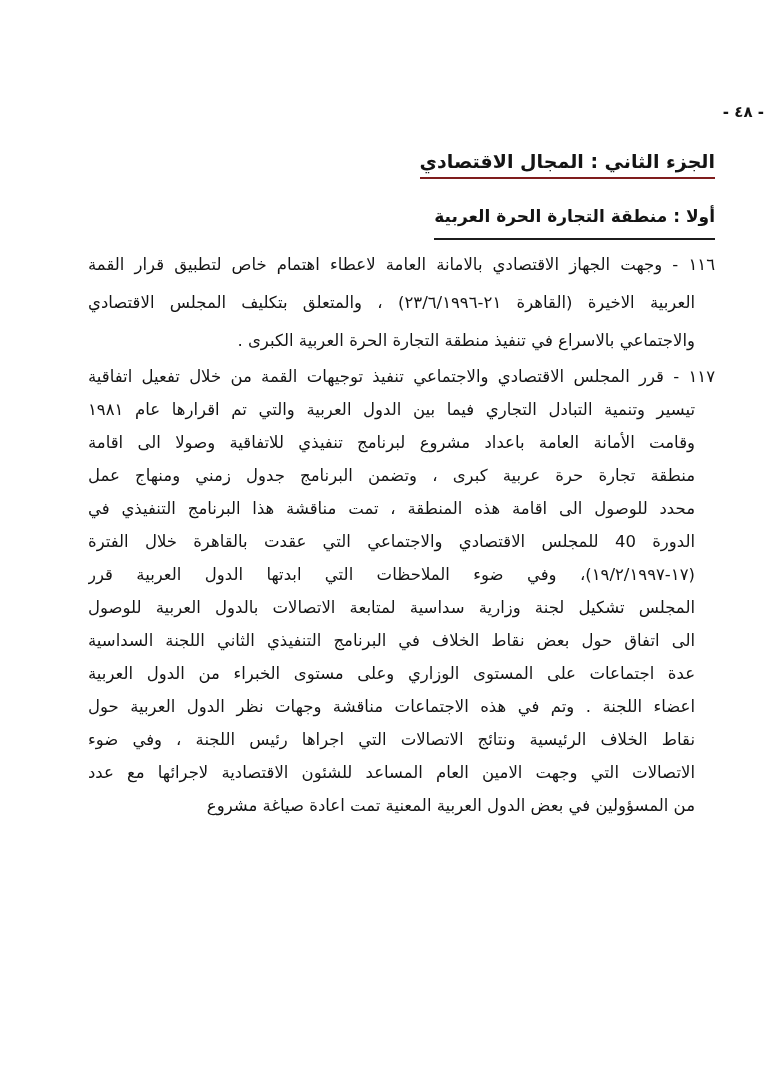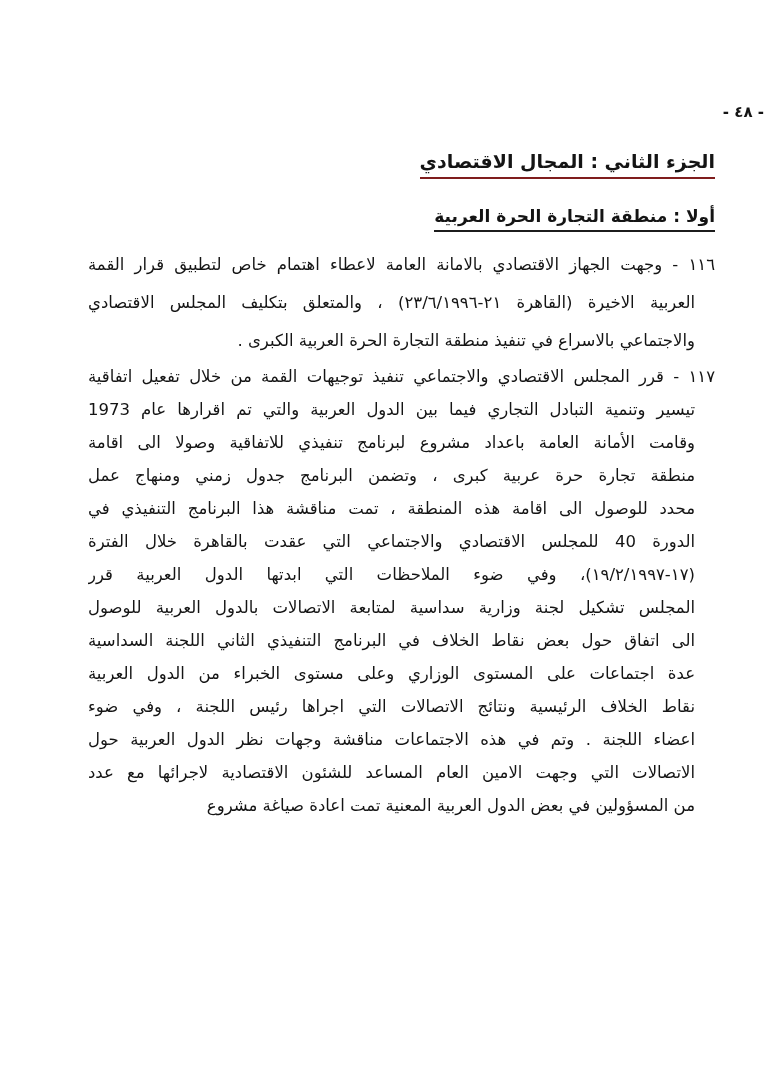--- a/index.html
+++ b/index.html
@@ -41,21 +41,21 @@
     padding-bottom: 5px;
     border-bottom: 2px solid #7f1d1d;
   }
   .section-heading {
     position: absolute;
     top: 206px;
     right: 49px;
     direction: rtl;
     font-size: 17px;
     font-weight: bold;
-    padding-bottom: 4px;
+    padding-bottom: 12px;
     border-bottom: 2px solid #1c1c1c;
   }
   .para {
     position: absolute;
     right: 49px;
     left: 88px;
     direction: rtl;
   }
   .para-116 { top: 246px; }
   .para-117 { top: 360px; }
@@ -84,28 +84,28 @@
   <div class="section-heading">أولا : منطقة التجارة الحرة العربية</div>
 
   <div class="para para-116">
     <div class="line first">١١٦ - وجهت الجهاز الاقتصادي بالامانة العامة لاعطاء اهتمام خاص لتطبيق قرار القمة</div>
     <div class="line cont">العربية الاخيرة (القاهرة ٢١-٢٣/٦/١٩٩٦) ، والمتعلق بتكليف المجلس الاقتصادي</div>
     <div class="line cont last">والاجتماعي بالاسراع في تنفيذ منطقة التجارة الحرة العربية الكبرى .</div>
   </div>
 
   <div class="para para-117">
     <div class="line first">١١٧ - قرر المجلس الاقتصادي والاجتماعي تنفيذ توجيهات القمة من خلال تفعيل اتفاقية</div>
-    <div class="line cont">تيسير وتنمية التبادل التجاري فيما بين الدول العربية والتي تم اقرارها عام 1973</div>
+    <div class="line cont">تيسير وتنمية التبادل التجاري فيما بين الدول العربية والتي تم اقرارها عام ١٩٨١</div>
     <div class="line cont">وقامت الأمانة العامة باعداد مشروع لبرنامج تنفيذي للاتفاقية وصولا الى اقامة</div>
     <div class="line cont">منطقة تجارة حرة عربية كبرى ، وتضمن البرنامج جدول زمني ومنهاج عمل</div>
     <div class="line cont">محدد للوصول الى اقامة هذه المنطقة ، تمت مناقشة هذا البرنامج التنفيذي في</div>
     <div class="line cont">الدورة 40 للمجلس الاقتصادي والاجتماعي التي عقدت بالقاهرة خلال الفترة</div>
     <div class="line cont">(١٧-١٩/٢/١٩٩٧)، وفي ضوء الملاحظات التي ابدتها الدول العربية قرر</div>
     <div class="line cont">المجلس تشكيل لجنة وزارية سداسية لمتابعة الاتصالات بالدول العربية للوصول</div>
     <div class="line cont">الى اتفاق حول بعض نقاط الخلاف في البرنامج التنفيذي الثاني اللجنة السداسية</div>
     <div class="line cont">عدة اجتماعات على المستوى الوزاري وعلى مستوى الخبراء من الدول العربية</div>
+    <div class="line cont">اعضاء اللجنة . وتم في هذه الاجتماعات مناقشة وجهات نظر الدول العربية حول</div>
     <div class="line cont">نقاط الخلاف الرئيسية ونتائج الاتصالات التي اجراها رئيس اللجنة ، وفي ضوء</div>
-    <div class="line cont">اعضاء اللجنة . وتم في هذه الاجتماعات مناقشة وجهات نظر الدول العربية حول</div>
     <div class="line cont">الاتصالات التي وجهت الامين العام المساعد للشئون الاقتصادية لاجرائها مع عدد</div>
     <div class="line cont last">من المسؤولين في بعض الدول العربية المعنية تمت اعادة صياغة مشروع</div>
   </div>
 
 </div>
 
 </body></html>

